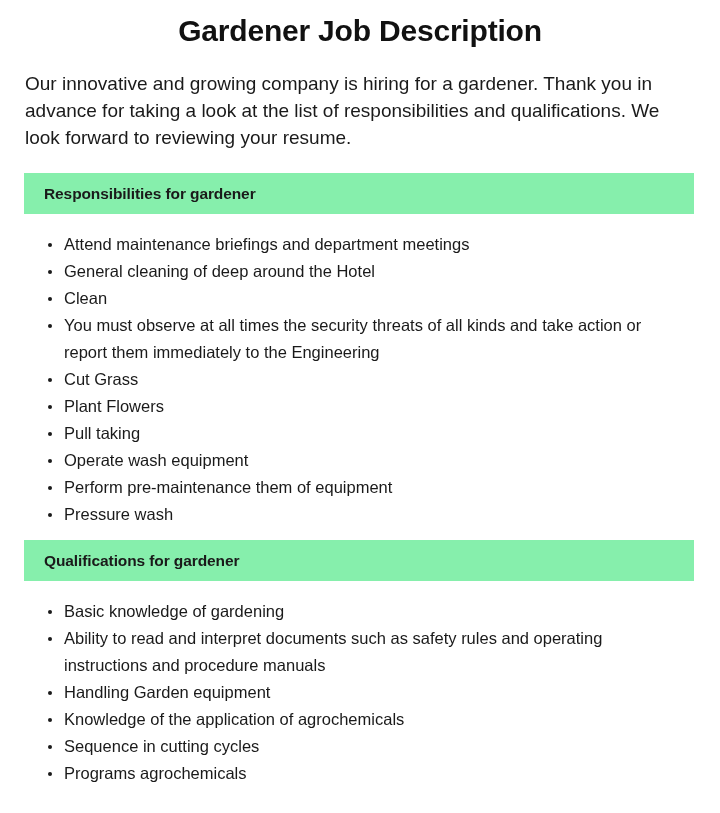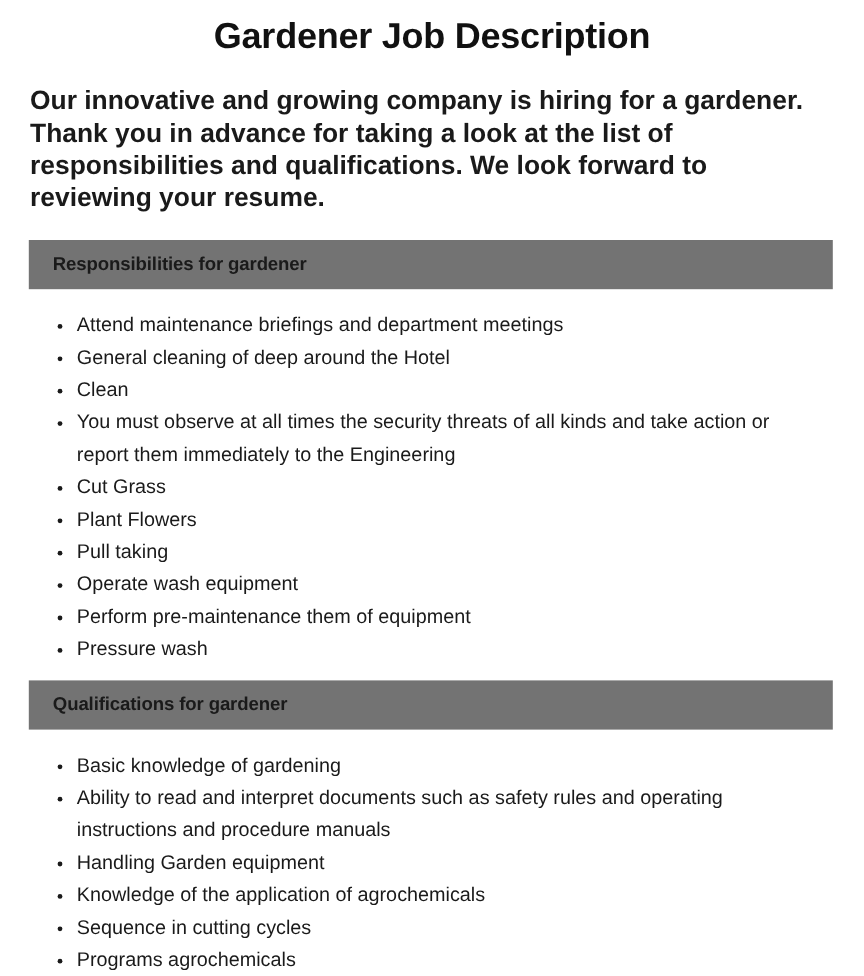--- a/index.html
+++ b/index.html
@@ -32,34 +32,34 @@
     font-weight: 700;
     text-align: center;
     letter-spacing: -0.2px;
     color: #111111;
   }
 
   
   .intro {
     margin: 0;
     padding: 20px 38px 0 21px;
-    font-size: 22px;
+    font-size: 19px;
     line-height: 27px;
-    font-weight: 700;
+    font-weight: 400;
     color: #1a1a1a;
   }
 
   
   .section {
     margin: 0;
     padding: 0;
   }
   .section-header {
     margin: 22px 22px 0 20px;
-    background: #737373;
+    background: #86efac;
     height: 41px;
     display: flex;
     align-items: center;
     padding: 0 20px;
     box-sizing: border-box;
   }
   .section-header-title {
     font-size: 15.5px;
     line-height: 20px;
     font-weight: 700;

